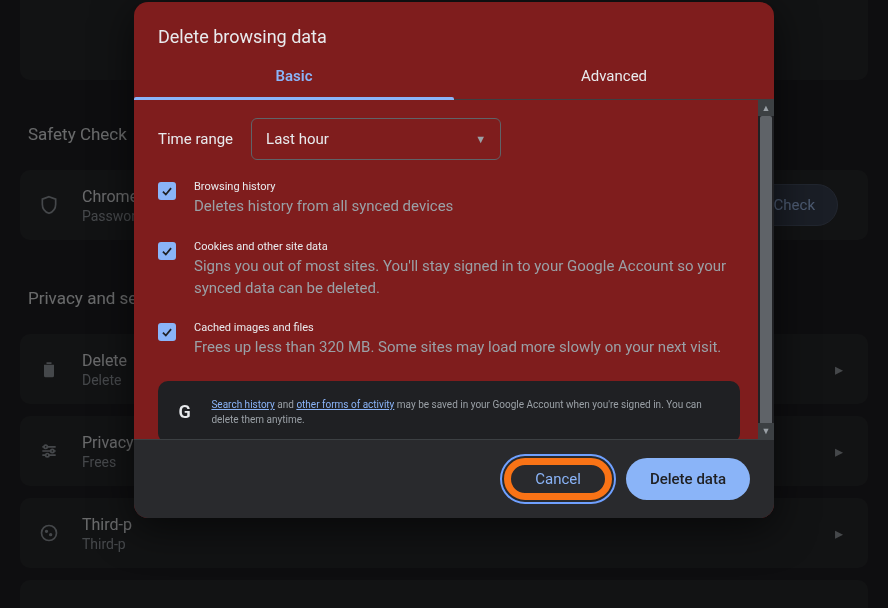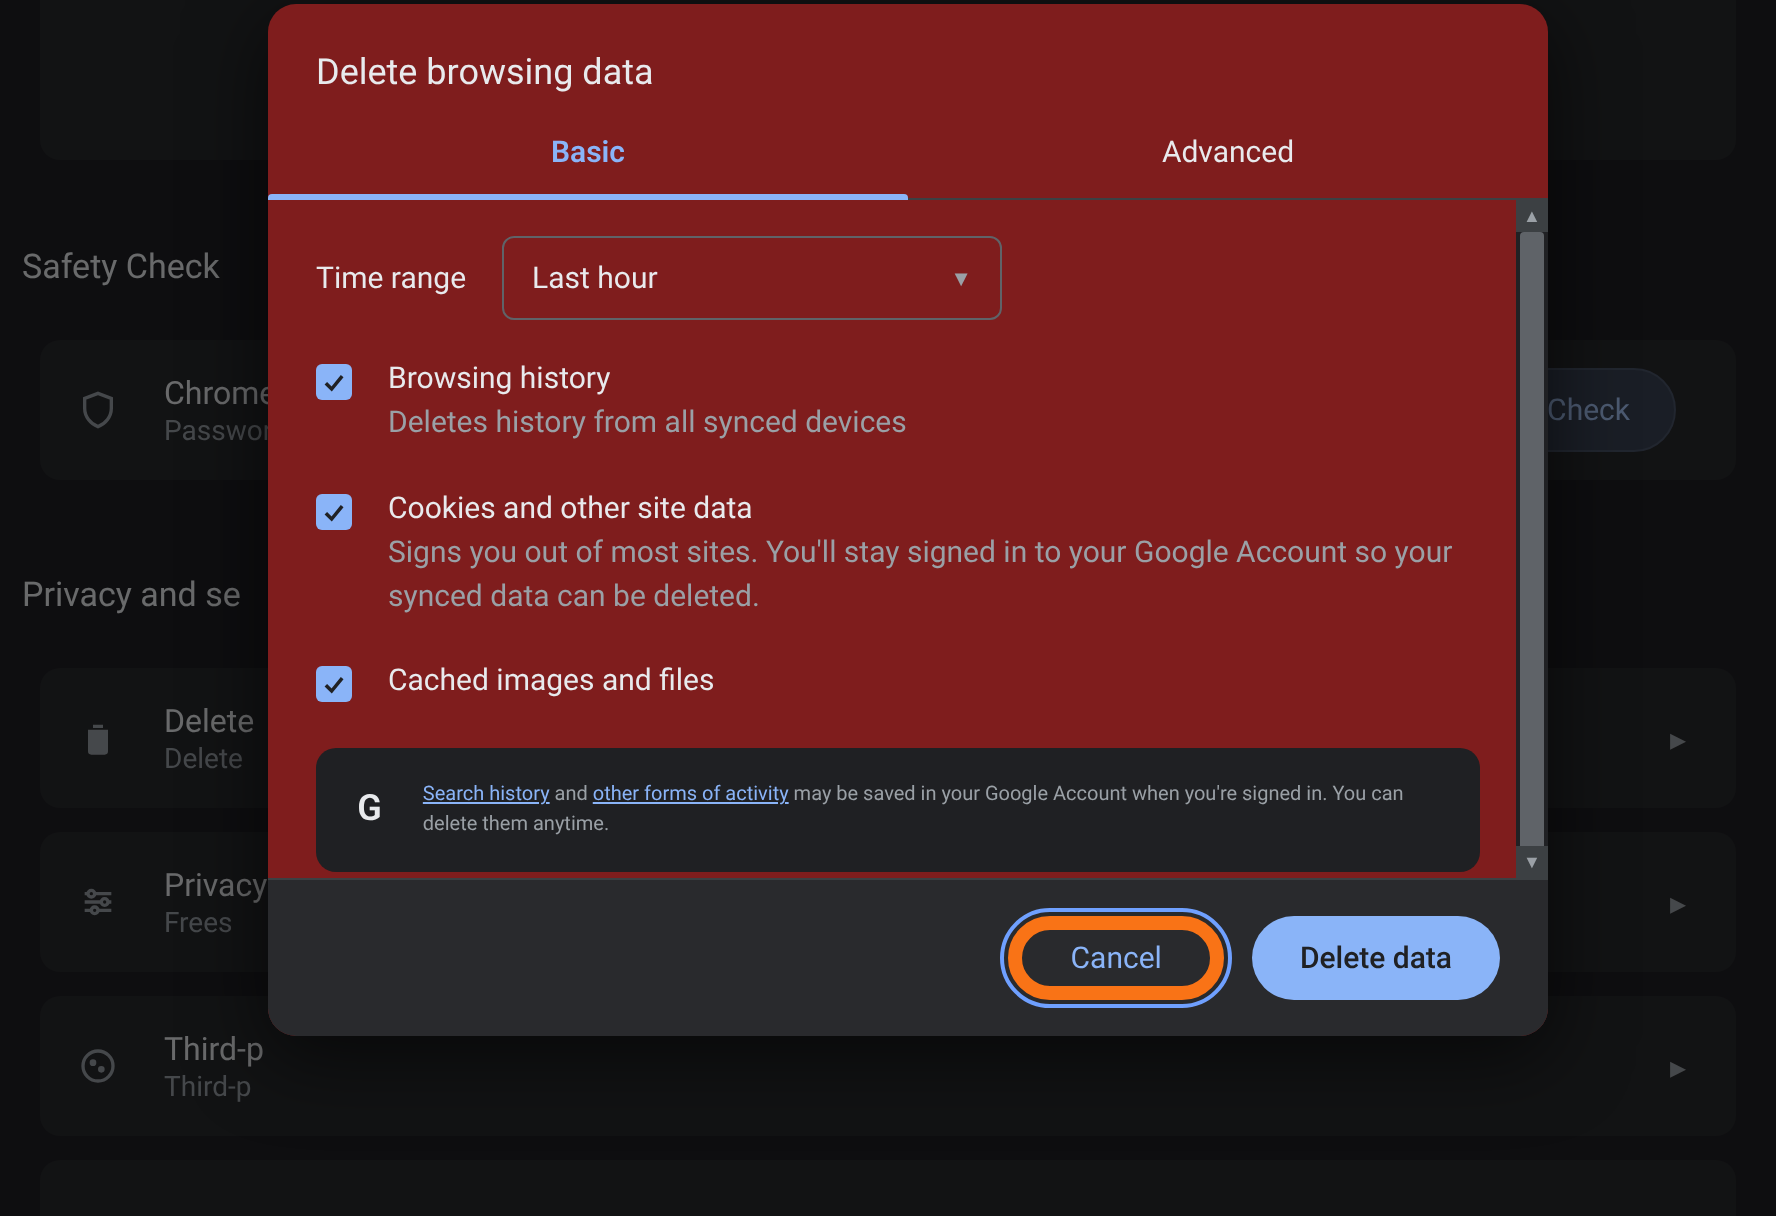--- a/index.html
+++ b/index.html
@@ -1,19 +1,19 @@
 <!DOCTYPE html>
 <html><head>
 <meta charset="utf-8">
 <style>
   * { box-sizing: border-box; margin: 0; padding: 0; }
   html, body { width: 888px; height: 608px; overflow: hidden; font-family: "Segoe UI", Roboto, Arial, sans-serif; background: #202124; color: #e8eaed; }
   .bg { position: absolute; inset: 0; background: #202124; }
   .bg-card { position: absolute; left: 20px; right: 20px; background: #292a2d; border-radius: 10px; }
-  .bg-heading { position: absolute; left: 11px; font-size: 17px; color: #e8eaed; }
+  .bg-heading { position: absolute; left: 28px; font-size: 17px; color: #e8eaed; }
   .bg-row { position: absolute; left: 20px; right: 20px; height: 70px; background: #292a2d; border-radius: 10px; display: flex; align-items: center; padding: 0 18px; }
   .bg-row .icon { width: 22px; height: 22px; color: #9aa0a6; margin-right: 22px; display:flex; align-items:center; justify-content:center;}
   .bg-row .txt { display:flex; flex-direction:column; }
   .bg-row .t1 { font-size: 16px; color:#e8eaed; }
   .bg-row .t2 { font-size: 14px; color:#9aa0a6; margin-top:2px;}
   .bg-chev { position:absolute; right:25px; color:#9aa0a6; }
   .pill { position:absolute; right:30px; top:14px; height:42px; padding:0 22px; border-radius:21px; background:#3b4455; color:#a8c7fa; font-size:15px; display:flex; align-items:center; border:1px solid #4a5468;}
   .overlay { position:absolute; inset:0; background:rgba(0,0,0,0.55); }
   .dialog { position:absolute; left:134px; top:2px; width:640px; height:516px; background:#7f1d1d; border-radius:14px; box-shadow:0 10px 40px rgba(0,0,0,0.6); overflow:hidden; display:flex; flex-direction:column;}
   .dlg-title { font-size:18px; color:#e8eaed; padding:24px 24px 20px 24px; }
@@ -25,21 +25,21 @@
   .scrollbar { position:absolute; right:0; top:0; bottom:0; width:16px; background:#202124; }
   .sb-btn { position:absolute; left:0; width:16px; height:16px; background:#3c4043; color:#9aa0a6; font-size:9px; display:flex; align-items:center; justify-content:center;}
   .sb-thumb { position:absolute; left:2px; right:2px; background:#5f6368; border-radius:2px;}
   .row-tr { display:flex; align-items:center; gap:18px; margin-bottom:20px;}
   .row-tr label { font-size:15px; color:#e8eaed;text-align:center;}
   .select { width:250px; height:42px; border:1px solid #5f6368; border-radius:6px; background:transparent; color:#e8eaed; padding:0 14px; font-size:15px; display:flex; align-items:center; justify-content:space-between; cursor:pointer;}
   .opt { display:flex; gap:18px; margin-bottom:22px; padding-right:20px;}
   .cb-wrap { width:18px; height:18px; flex:none; margin-top:2px;}
   .cb { width:18px; height:18px; border-radius:3px; background:#8ab4f8; display:flex; align-items:center; justify-content:center; cursor:pointer;}
   .cb svg { width:14px; height:14px; stroke:#202124; stroke-width:3; fill:none;}
-  .opt .txt .t1 { font-size:15px; color:#e8eaed; margin-bottom:3px;}
+  .opt .txt .t1 { font-size:11px; color:#e8eaed; margin-bottom:3px;}
   .opt .txt .t2 { font-size:15px; color:#9aa0a6; line-height:1.45;}
   .info { background:#1f2023; border-radius:10px; padding:16px 18px; display:flex; gap:18px; align-items:flex-start; margin-right:10px;}
   .info .g { font-size:18px; font-weight:600; color:#e8eaed; width:20px; text-align:center; margin-top:4px;}
   .info .msg { font-size:10px; color:#9aa0a6; line-height:1.5;}
   .info a { color:#8ab4f8; text-decoration:underline; cursor:pointer;}
   .footer { border-top:1px solid #3c4043; padding:18px 24px; display:flex; justify-content:flex-end; gap:14px; background:#292a2d;}
   .btn { height:42px; padding:0 24px; border-radius:21px; font-size:15px; cursor:pointer; display:flex; align-items:center;}
   .btn-cancel { background:transparent; color:#8ab4f8; border:7px solid #f97316; outline:2px solid #6fa0ff; outline-offset:2px;}
   .btn-delete { background:#8ab4f8; color:#202124; border:none; font-weight:500;}
 </style>
@@ -169,20 +169,21 @@
     <div class="opt">
       <div class="cb-wrap">
           <div class="cb">
             <svg viewBox="0 0 24 24">
               <polyline points="5 13 10 18 19 7"></polyline>
             </svg>
           </div>
         </div>
       <div class="txt">
         <div class="t1">Cached images and files</div>
+        <div class="t2">Frees up less than 320 MB. Some sites may load more slowly on your next visit.</div>
       </div>
     </div>
 
     <div class="info">
       <div class="g">G</div>
       <div class="msg">
         <a>Search history</a><span> and </span><a>other forms of activity</a><span> may be saved in your Google Account when you're signed in. You can delete them anytime.</span>
       </div>
     </div>
 

